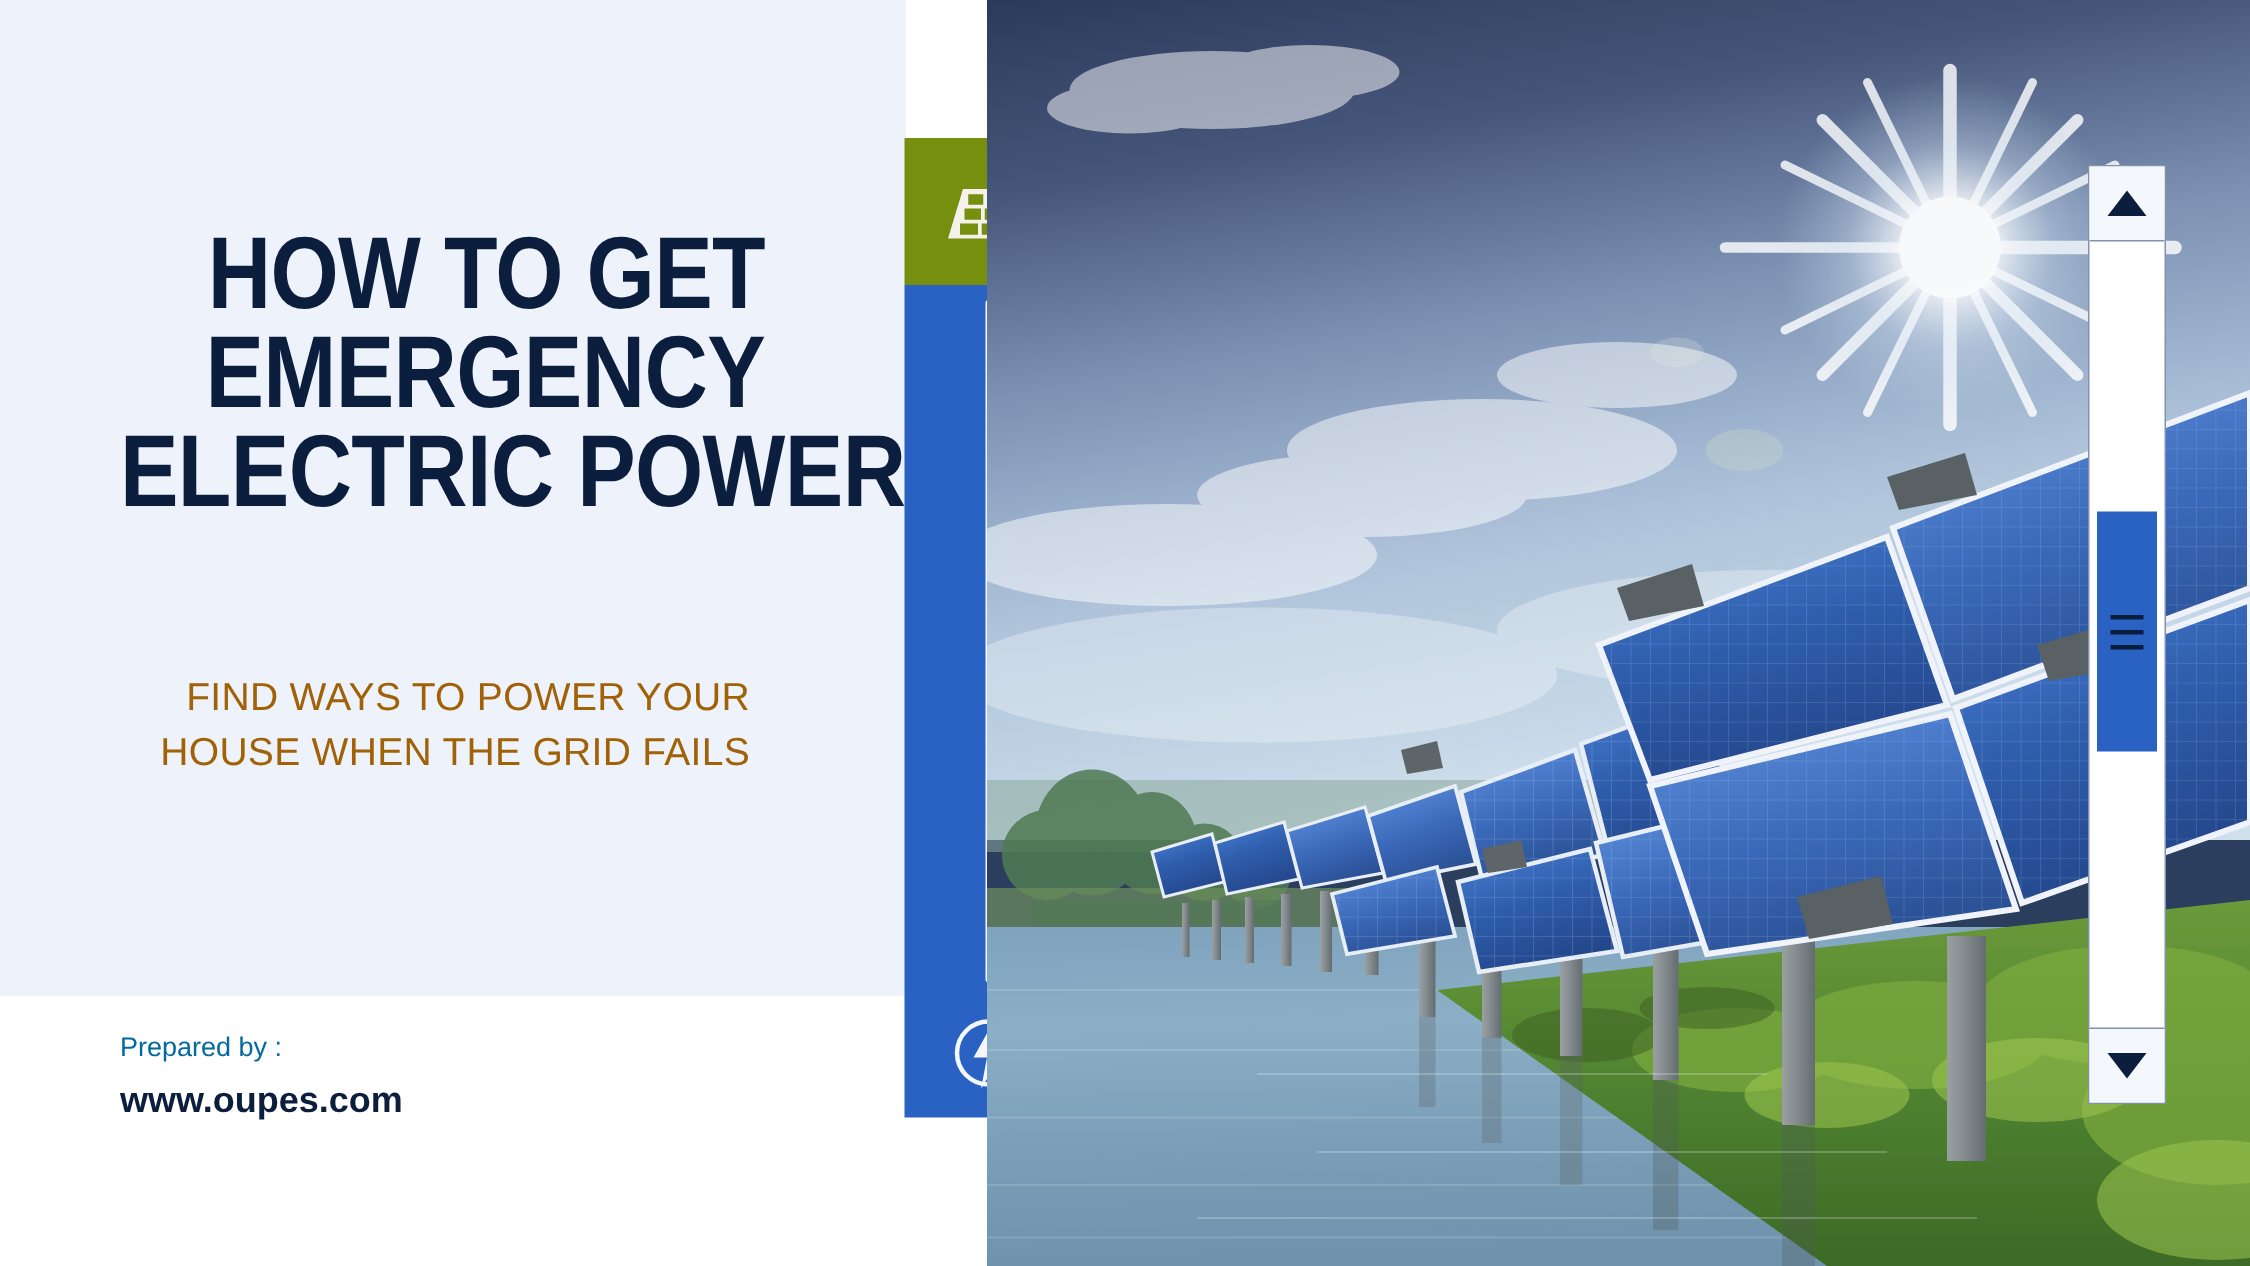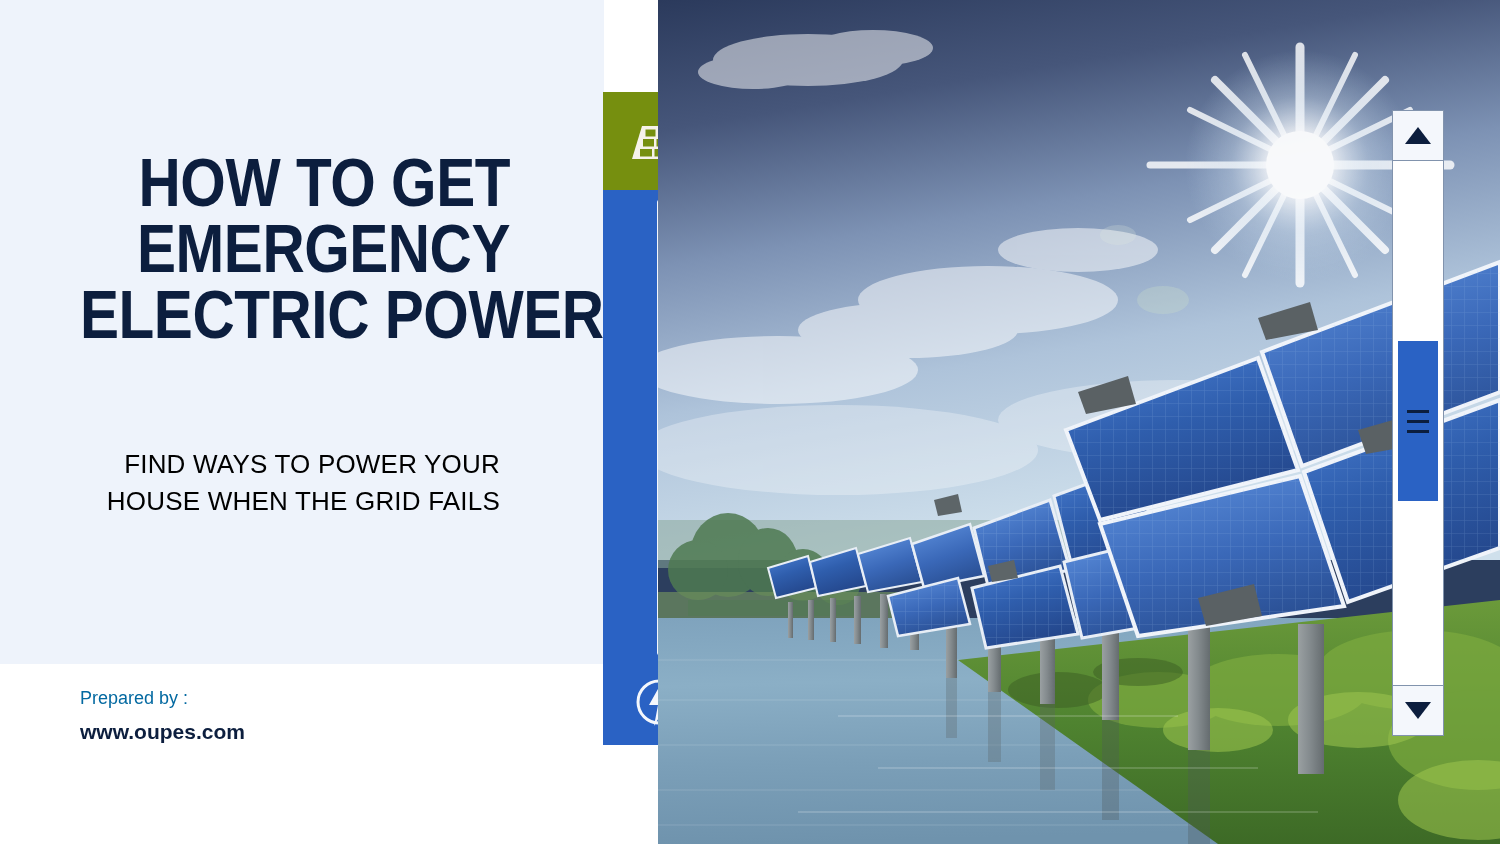--- a/index.html
+++ b/index.html
@@ -16,27 +16,27 @@
 
   .headline { position:absolute; left:80px; top:150px; width:500px;
               color:#0c1e3e; font-size:68px; line-height:0.97;
               font-weight:700; letter-spacing:-0.5px;
               font-family:"Liberation Sans Narrow","Liberation Sans", sans-serif;
               transform:scaleX(0.86); transform-origin:left top;
               text-transform:uppercase; }
   .headline-line { display:block; white-space:nowrap; }
 
   .subtitle { position:absolute; left:80px; top:446px; width:420px;
-              color:#000000; font-size:26px; line-height:1.42;
+              color:#a16207; font-size:26px; line-height:1.42;
               font-weight:400; letter-spacing:0.2px; text-transform:uppercase; }
 
   .prepared-label { position:absolute; left:80px; top:688px;
               color:#0369a1; font-size:18px; font-weight:400; }
   .prepared-value { position:absolute; left:80px; top:720px;
-              color:#0c1e3e; font-size:21px; font-weight:700; }
+              color:#0c1e3e; font-size:24px; font-weight:700; }
 
   
   .accent-bar { position:absolute; left:603px; top:190px; width:112px; height:555px;
                 background:#2a62c4; }
   .accent-line { position:absolute; left:657px; top:200px; width:4px; height:455px;
                 background:#f4f7fc; border-radius:2px; }
 
   .badge { position:absolute; left:603px; top:92px; width:112px; height:98px;
            background:#768f0f; display:flex; align-items:center; justify-content:center; }
   .badge svg { width:62px; height:54px; display:block; }

